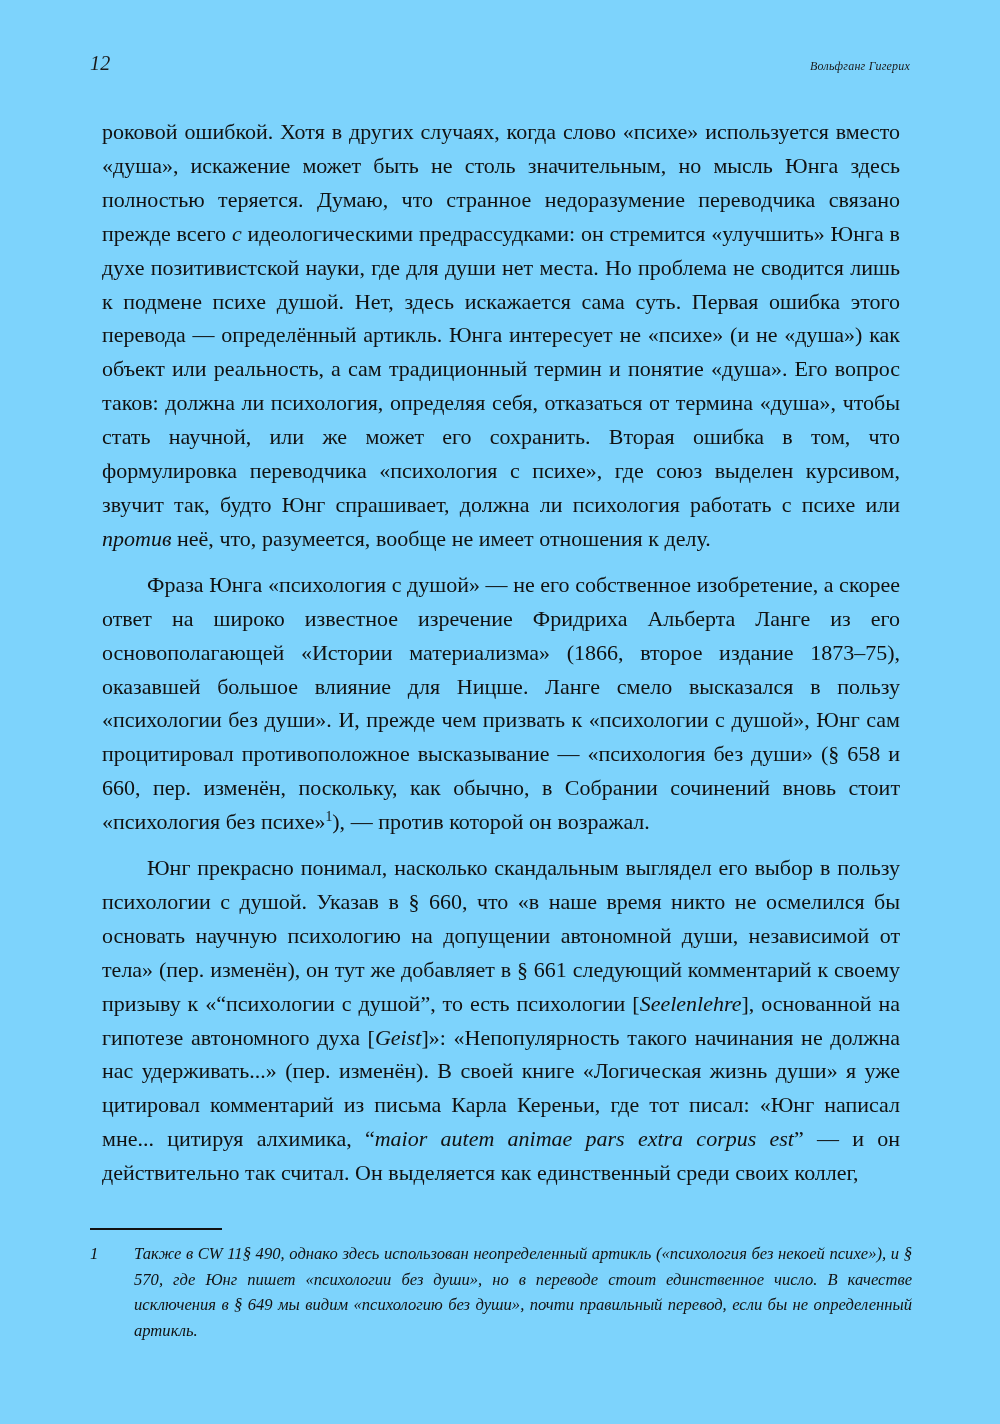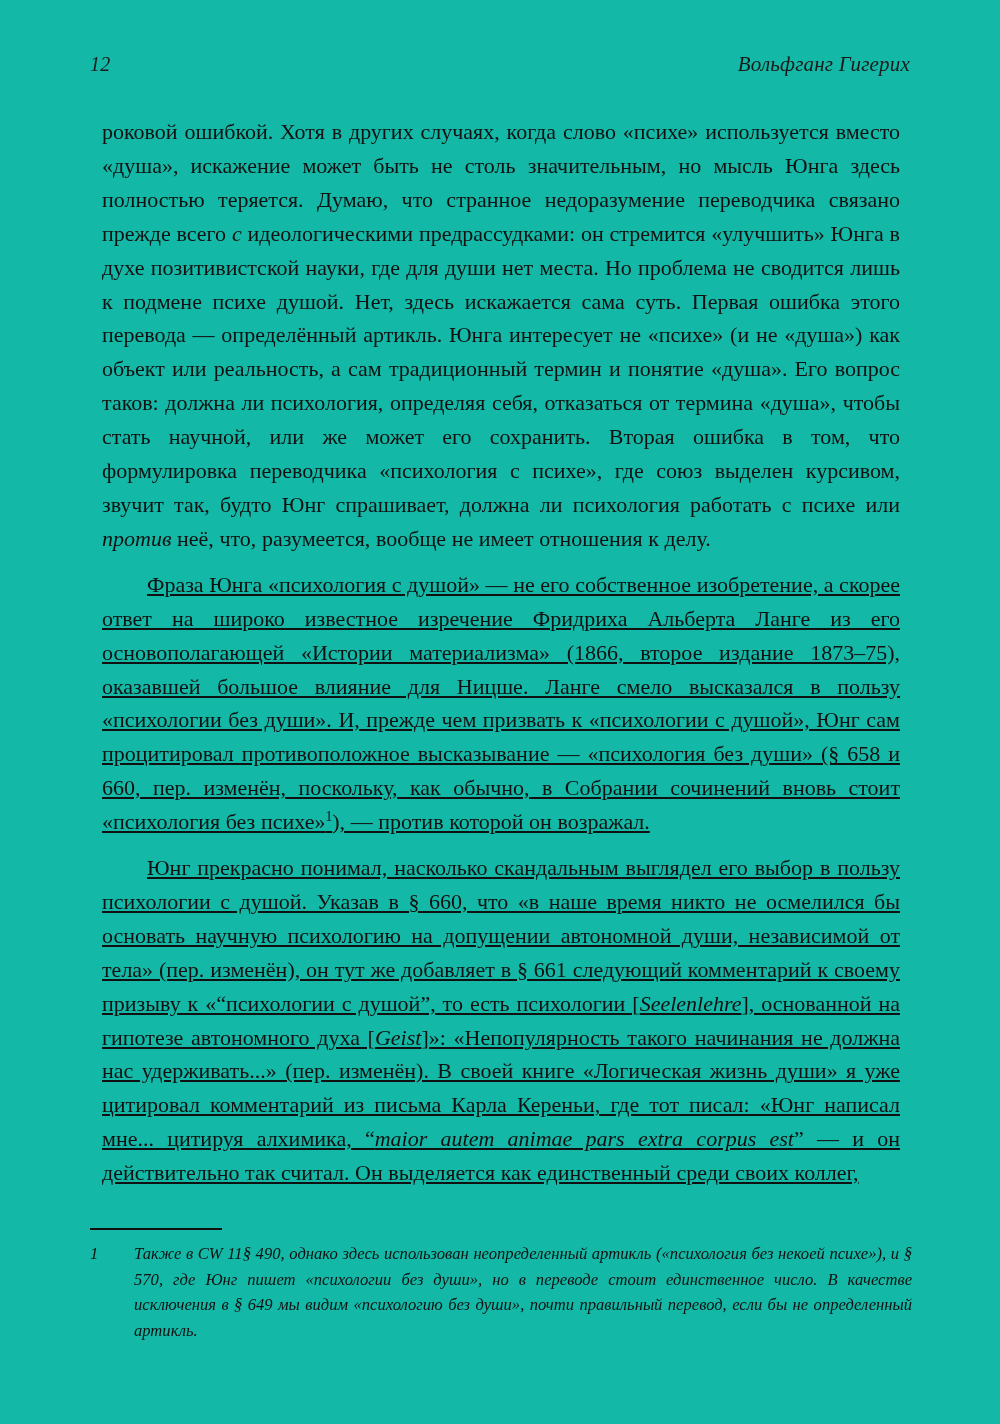--- a/index.html
+++ b/index.html
@@ -11,21 +11,21 @@
     width: 1000px;
     height: 1424px;
     font-family: "Liberation Serif", "DejaVu Serif", serif;
     color: #111111;
     -webkit-font-smoothing: antialiased;
   }
   .page {
     position: relative;
     width: 1000px;
     height: 1424px;
-    background: #14b8a6;
+    background: #7dd3fc;
     box-sizing: border-box;
     overflow: hidden;
   }
 
   
   .running-head {
     position: absolute;
     left: 90px;
     right: 90px;
     top: 52px;
@@ -37,21 +37,21 @@
     font-size: 20px;
     color: #1a1a1a;
     letter-spacing: 0.2px;
   }
   .folio {
     font-style: italic;
     font-size: 20px;
   }
   .head-title {
     font-style: italic;
-    font-size: 21px;
+    font-size: 12px;
   }
 
   
   .textblock {
     position: absolute;
     left: 90px;
     top: 103px;
     width: 822px;
   }
   .para {
@@ -59,21 +59,20 @@
     font-size: 22px;
     line-height: 33.9px;
     text-align: justify;
     text-justify: inter-word;
     color: #111111;
     hyphens: none;
     word-spacing: 0.1px;
   }
   .para + .para {
     text-indent: 45px;
-    text-decoration: underline;
   }
   .para i, .para em {
     font-style: italic;
   }
   sup.fn-ref {
     font-size: 0.62em;
     vertical-align: super;
     line-height: 0;
   }
 

